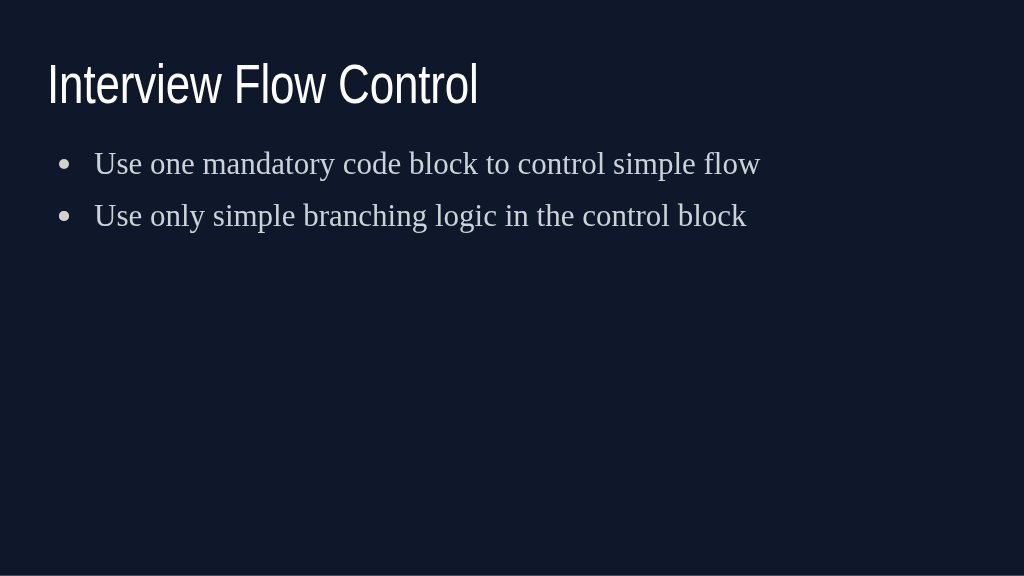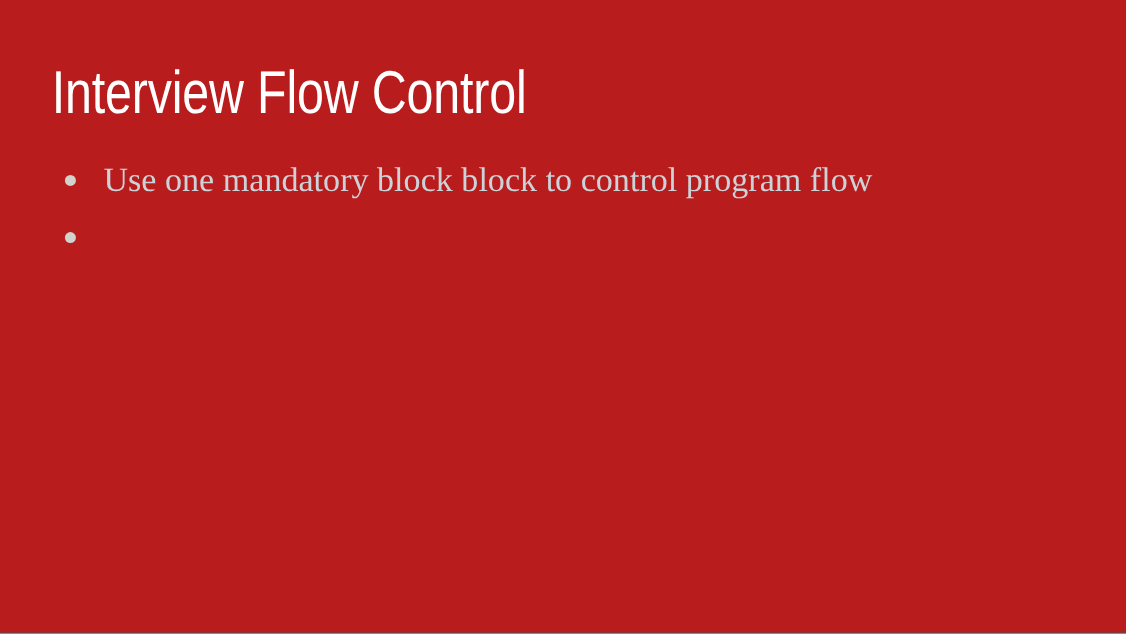--- a/index.html
+++ b/index.html
@@ -10,21 +10,21 @@
     width: 1024px;
     height: 576px;
     overflow: hidden;
     font-family: "Liberation Sans", sans-serif;
   }
 
   #slide {
     position: relative;
     width: 1024px;
     height: 576px;
-    background: #b91c1c;
+    background: #0f172a;
     box-sizing: border-box;
     overflow: hidden;
   }
 
   
   #slide::after {
     content: "";
     position: absolute;
     left: 0;
     right: 0;
@@ -89,23 +89,27 @@
 <body>
 
 <div id="slide">
 
   <h1 id="slide-title">Interview Flow Control</h1>
 
   <ul id="bullet-list">
 
     <li class="bullet-item">
       <span class="bullet-marker"></span>
-      <span class="bullet-text">Use one mandatory block block to control program flow</span>
+      <span class="bullet-text">Use one mandatory code block to control simple flow</span>
     </li>
 
     <li class="bullet-item">
       <span class="bullet-marker"></span>
     </li>
 
+    <li class="bullet-item">
+      <span class="bullet-marker"></span>
+      <span class="bullet-text">Use only simple branching logic in the control block</span>
+    </li>
 
   </ul>
 
 </div>
 
 </body></html>

